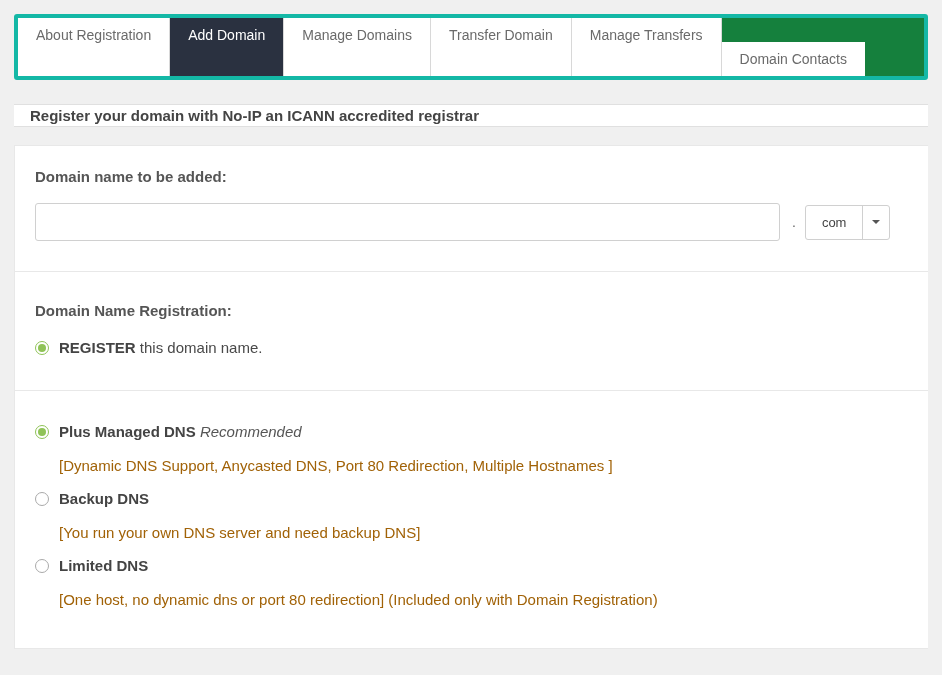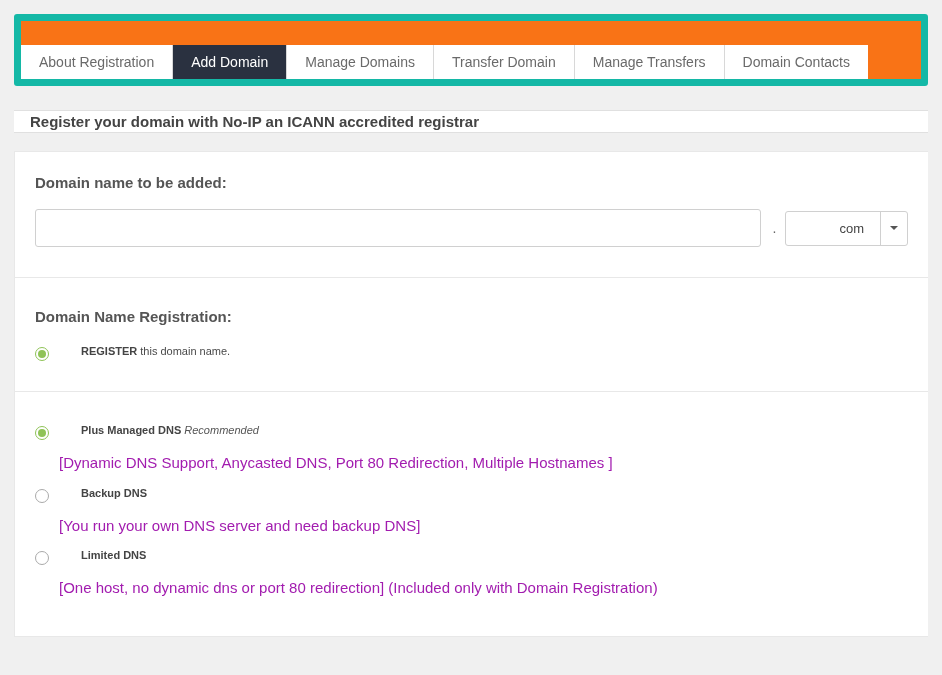--- a/index.html
+++ b/index.html
@@ -9,25 +9,24 @@
     }
     body {
       font-family: -apple-system, BlinkMacSystemFont, "Segoe UI", "Helvetica Neue", Arial, sans-serif;
       background: #f0f0f0;
       padding: 14px;
       font-size: 14px;
       color: #333;
     }
     .tabs {
       display: flex;
-      border: 7px solid #14b8a6;
-      background: #f97316;
+      border: 4px solid #14b8a6;
+      background: #15803d;
       border-radius: 3px;
       overflow: hidden;
-      align-items: flex-end;
     }
     .tab {
       padding: 9px 18px;
       border-right: 1px solid #d8d8d8;
       color: #6a6a6a;
       cursor: pointer;
       font-size: 14px;
       background: #fff;
     }
     .tab:last-child {
@@ -84,21 +83,20 @@
       color: #666;
       font-size: 14px;
       padding: 0 3px 0 6px;
     }
     .select-wrap {
       display: flex;
       border: 1px solid #d0d0d0;
       border-radius: 3px;
       overflow: hidden;
       background: #fff;
-      padding-left: 37px;
     }
     .select-current {
       padding: 9px 16px;
       font-size: 13px;
       color: #444;
       border-right: 1px solid #d0d0d0;
       min-width: 50px;
     }
     .select-caret {
       width: 26px;
@@ -142,37 +140,36 @@
       content: "";
       position: absolute;
       top: 2px;
       left: 2px;
       width: 8px;
       height: 8px;
       border-radius: 50%;
       background: #8fc357;
     }
     .radio-label {
-      font-size: 11px;
+      font-size: 15px;
       color: #494949;
       line-height: 1.5;
-      margin-left: 22px;
     }
     .radio-label .bold {
       font-weight: 700;
       color: #444;
     }
     .radio-label .italic {
       font-style: italic;
       color: #555;
       font-weight: 400;
     }
     .sub-desc {
       font-size: 15px;
-      color: #a21caf;
+      color: #a16207;
       margin-left: 24px;
       margin-top: 2px;
       margin-bottom: 10px;
       line-height: 1.5;
     }
     .dns-block {
       margin-bottom: 10px;
     }
   </style>
 </head>

